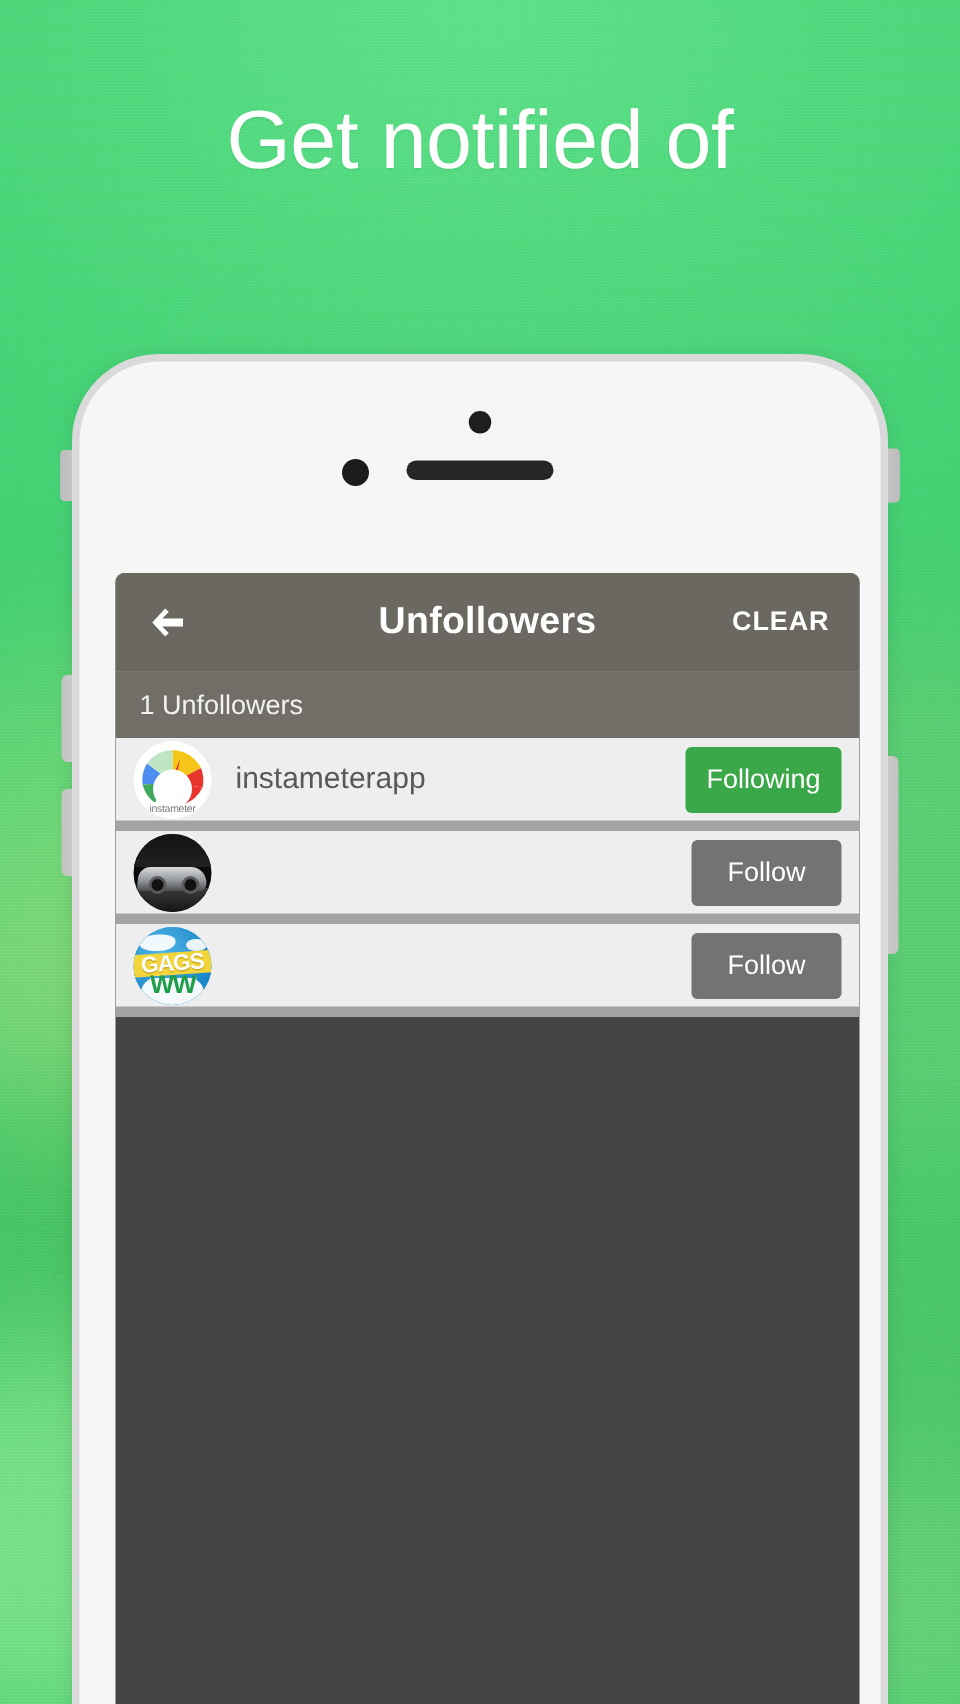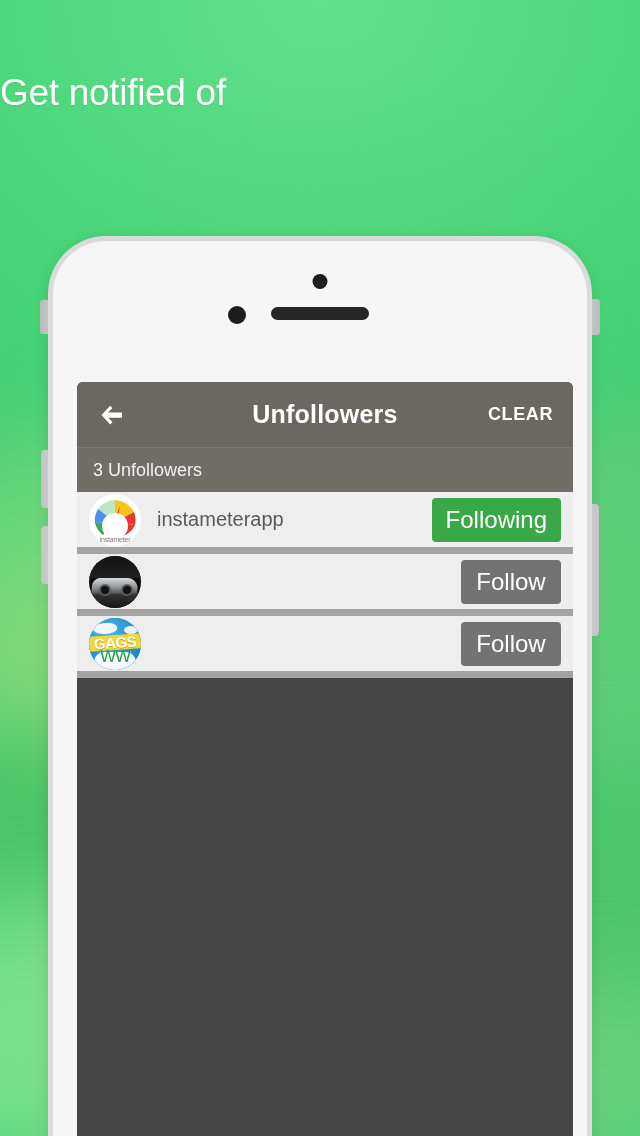--- a/index.html
+++ b/index.html
@@ -33,22 +33,22 @@
     background-image:
       repeating-linear-gradient(0deg, rgba(255,255,255,.35) 0 1px, rgba(0,0,0,.22) 1px 2px),
       repeating-linear-gradient(90deg, rgba(255,255,255,.3) 0 1px, rgba(0,0,0,.2) 1px 2px);
     background-size:2px 2px, 2px 2px;
     mix-blend-mode:overlay;
   }
 
   
   #headline {
     position:absolute; left:0; top:60px; width:640px;
-    text-align:left; color:#ffffff;
-    font-size:37px; line-height:66px; font-weight:300;
+    text-align:center; color:#ffffff;
+    font-size:55px; line-height:66px; font-weight:300;
     letter-spacing:-0.3px;
     text-shadow:0 1px 2px rgba(0,0,0,.06);
   }
   #headline .line { display:block; white-space:nowrap; }
 
   
   #phone {
     position:absolute; left:40px; top:236px;
     width:560px; height:900px;
   }
@@ -133,21 +133,21 @@
     flex:0 0 auto; overflow:hidden; position:relative;
     background:#ffffff;
   }
   .uname {
     margin-left:16px; color:#595959; font-size:20px;
     white-space:nowrap; overflow:hidden; text-overflow:ellipsis;
   }
   .act-btn {
     margin-left:auto; min-width:100px; height:44px;
     border-radius:4px; border:none; color:#ffffff;
-    font-size:24px; font-family:"Liberation Sans", sans-serif;
+    font-size:18px; font-family:"Liberation Sans", sans-serif;
     display:flex; align-items:center; justify-content:center;
     padding:0 14px; cursor:pointer;
   }
   .act-follow    { background:#737373; }
   .act-following { background:#3aa848; }
 
   
   .av-meter { background:#ffffff; }
   .av-meter .fan { position:absolute; left:1px; top:-2px; width:50px; height:50px; }
   .av-meter .tag {
@@ -175,21 +175,21 @@
                   background:#ffffff; border-radius:50%; opacity:.9; }
   .av-gags .band  { position:absolute; left:-4%; top:34%; width:108%; height:28%;
                   background:#f2d53c; transform:rotate(-4deg); }
   .av-gags .gags  { position:absolute; left:0; top:34%; width:100%; height:28%;
                   display:flex; align-items:center; justify-content:center;
                   color:#ffffff; font-size:15px; font-weight:bold;
                   letter-spacing:-.5px; transform:rotate(-4deg);
                   text-shadow:0 1px 0 #c9a91f; }
   .av-gags .ww    { position:absolute; left:0; bottom:3px; width:100%;
                   text-align:center; color:#1f9e4a; font-size:17px;
-                  font-weight:normal; letter-spacing:-1px;
+                  font-weight:bold; letter-spacing:-1px;
                   text-shadow:0 1px 0 #ffffff; }
   .av-gags .wwbg  { position:absolute; left:10%; bottom:0; width:80%; height:34%;
                   background:#ffffff; border-radius:10px 10px 0 0; opacity:.95; }
 </style>
 </head>
 <body>
 
 <div id="backdrop">
   <div class="bg-base"></div>
   <div class="bg-blob b1"></div>
@@ -225,21 +225,21 @@
 
       <div class="appbar">
         <svg class="back-icon" viewBox="0 0 24 24">
           <path d="M10.5 4.5 L12.4 6.4 L8.9 9.9 L20 9.9 L20 14.1 L8.9 14.1 L12.4 17.6 L10.5 19.5 L3.6 12 Z" fill="#ffffff"></path>
         </svg>
         <div class="appbar-title">Unfollowers</div>
         <div class="clear-btn">CLEAR</div>
       </div>
 
       <div class="subheader">
-        <span>3 Unfollowers</span>
+        <span>1 Unfollowers</span>
       </div>
 
       <div class="list">
 
         <div class="row">
           <div class="avatar av-meter">
             <svg class="fan" viewBox="0 0 50 50">
               <path d="M25 30 L25 8 A22 22 0 0 1 44 20 Z" fill="#f5c518"></path>
               <path d="M25 30 L44 20 A22 22 0 0 1 45 33 Z" fill="#e8352e"></path>
               <path d="M25 30 L25 8 A22 22 0 0 0 8 17 Z" fill="#bfe6c4"></path>

